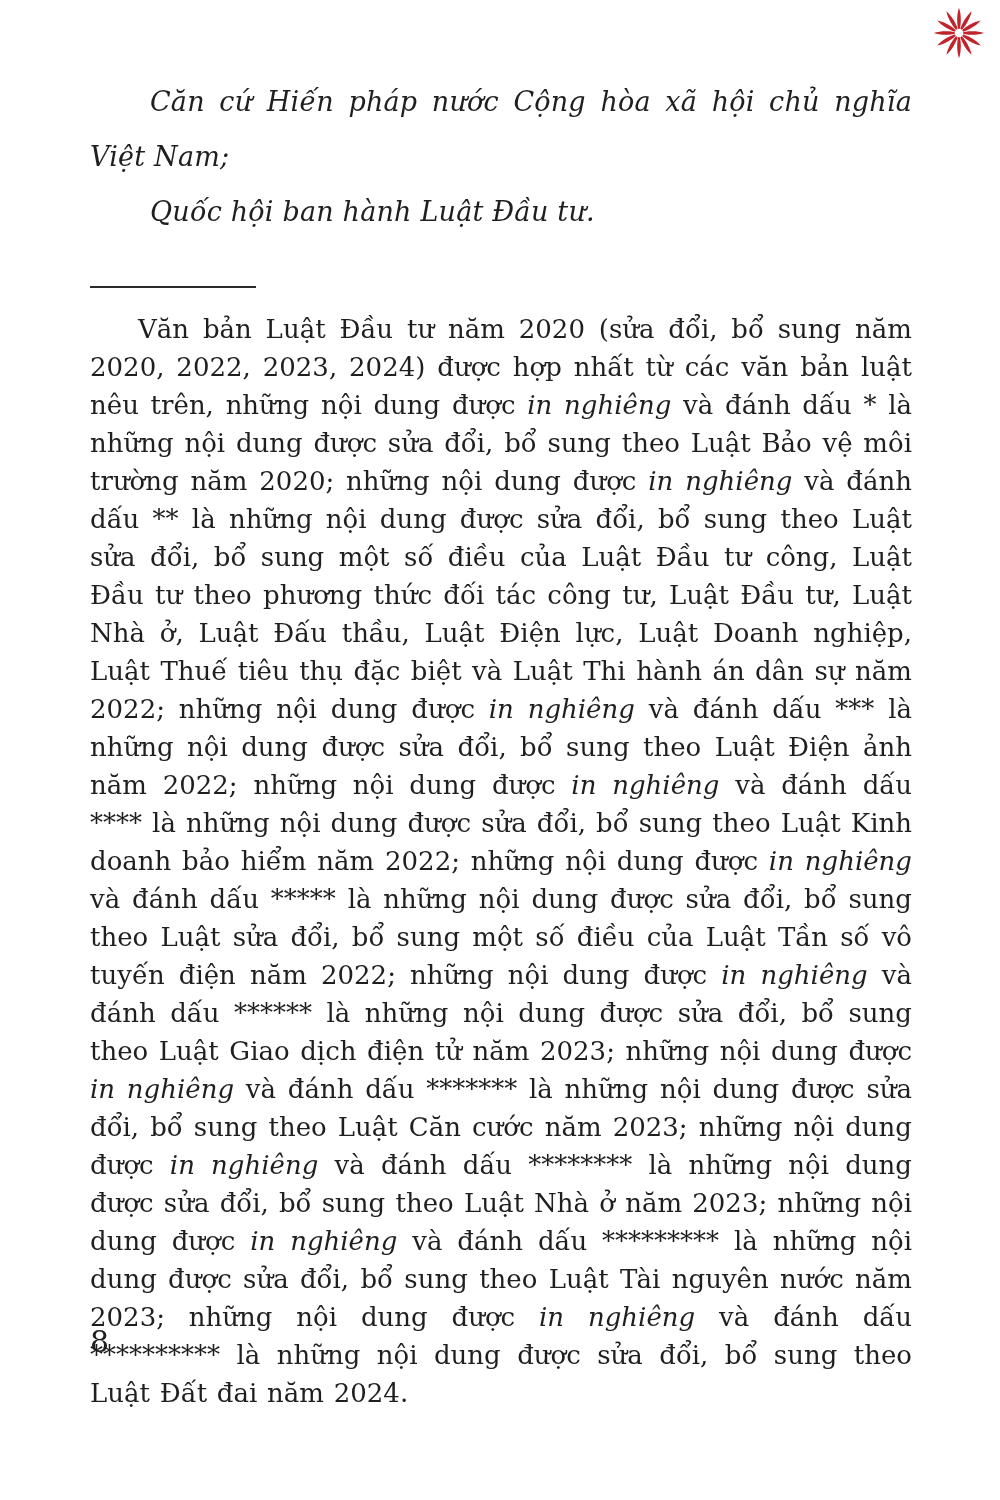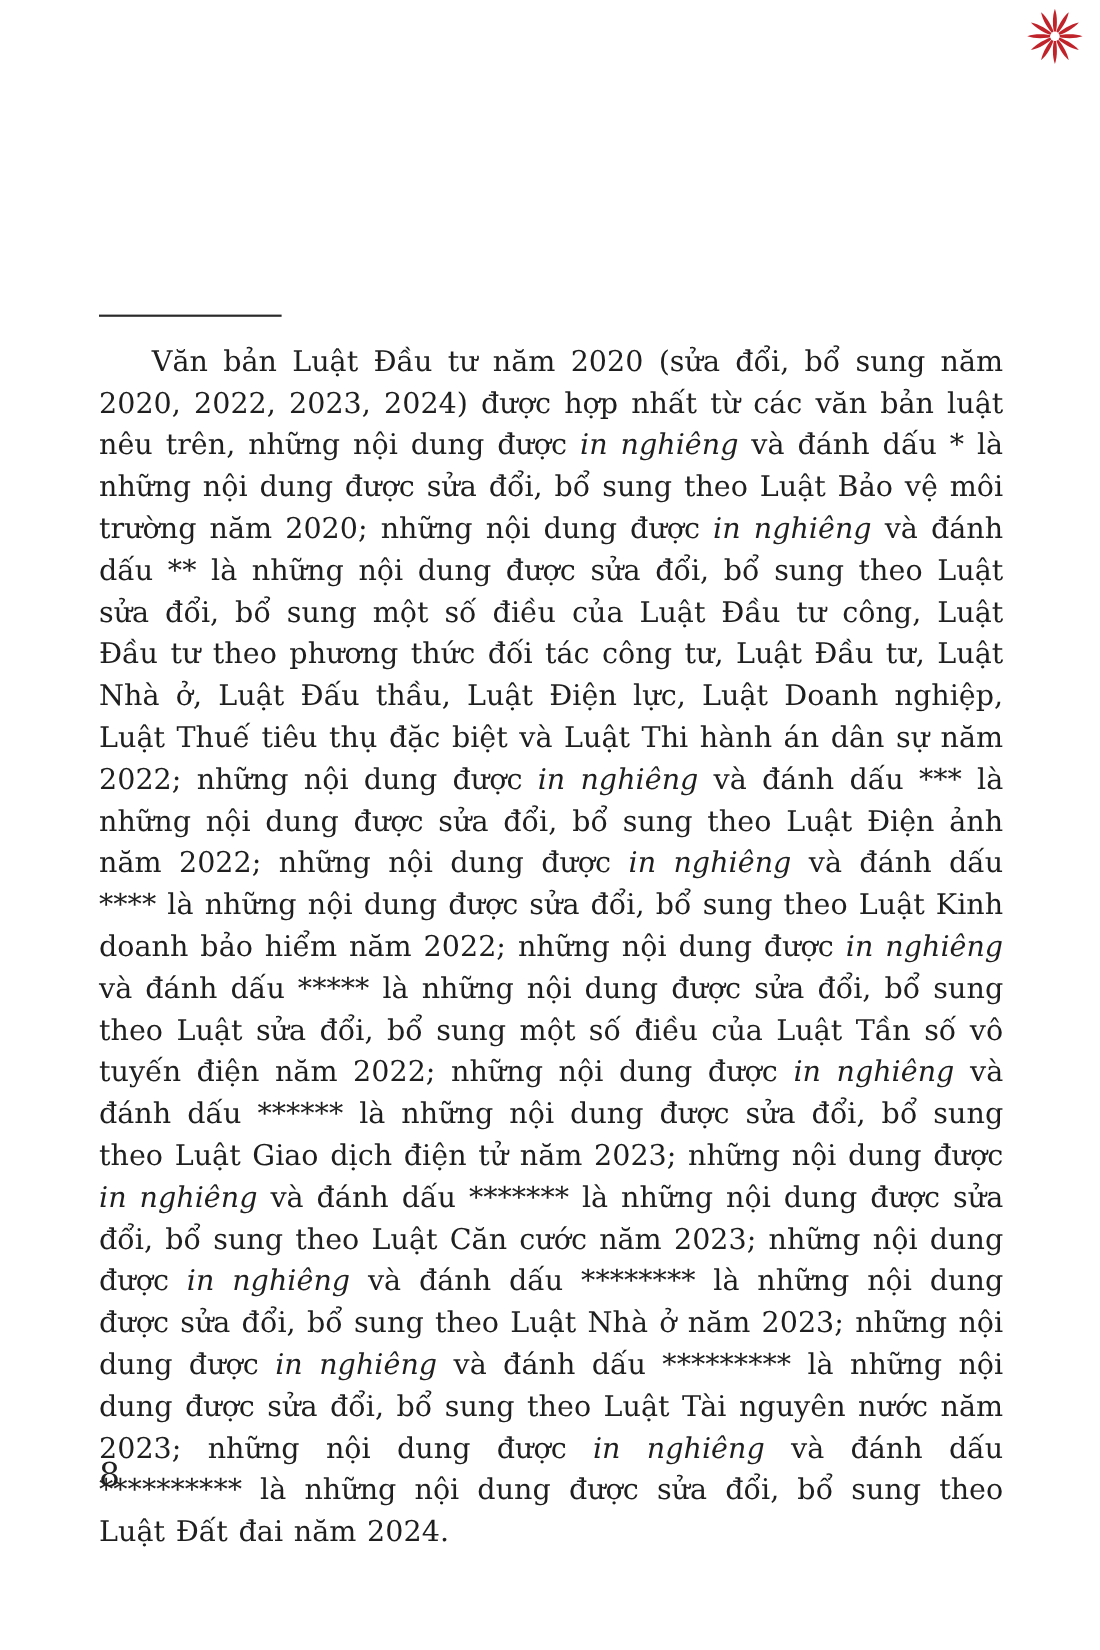--- a/index.html
+++ b/index.html
@@ -80,20 +80,24 @@
         <path d="M30 30 C27.5 21 27.5 11 30 4 C32.5 11 32.5 21 30 30 Z" transform="rotate(210 30 30)"></path>
         <path d="M30 30 C27.5 21 27.5 11 30 4 C32.5 11 32.5 21 30 30 Z" transform="rotate(240 30 30)"></path>
         <path d="M30 30 C27.5 21 27.5 11 30 4 C32.5 11 32.5 21 30 30 Z" transform="rotate(270 30 30)"></path>
         <path d="M30 30 C27.5 21 27.5 11 30 4 C32.5 11 32.5 21 30 30 Z" transform="rotate(300 30 30)"></path>
         <path d="M30 30 C27.5 21 27.5 11 30 4 C32.5 11 32.5 21 30 30 Z" transform="rotate(330 30 30)"></path>
         <circle cx="30" cy="30" r="4.5" fill="#ffffff"></circle>
       </g>
     </svg>
   </div>
 
+  <div class="preamble">
+    <p class="pre-line">Căn cứ Hiến pháp nước Cộng hòa xã hội chủ nghĩa Việt Nam;</p>
+    <p class="pre-line">Quốc hội ban hành Luật Đầu tư.</p>
+  </div>
 
   <div class="rule"></div>
 
   <p class="body-text"><span>Văn bản Luật Đầu tư năm 2020 (sửa đổi, bổ sung năm 2020, 2022, 2023, 2024) được hợp nhất từ các văn bản luật nêu trên, những nội dung được </span><span class="it">in nghiêng</span><span> và đánh dấu * là những nội dung được sửa đổi, bổ sung theo Luật Bảo vệ môi trường năm 2020; những nội dung được </span><span class="it">in nghiêng</span><span> và đánh dấu ** là những nội dung được sửa đổi, bổ sung theo Luật sửa đổi, bổ sung một số điều của Luật Đầu tư công, Luật Đầu tư theo phương thức đối tác công tư, Luật Đầu tư, Luật Nhà ở, Luật Đấu thầu, Luật Điện lực, Luật Doanh nghiệp, Luật Thuế tiêu thụ đặc biệt và Luật Thi hành án dân sự năm 2022; những nội dung được </span><span class="it">in nghiêng</span><span> và đánh dấu *** là những nội dung được sửa đổi, bổ sung theo Luật Điện ảnh năm 2022; những nội dung được </span><span class="it">in nghiêng</span><span> và đánh dấu **** là những nội dung được sửa đổi, bổ sung theo Luật Kinh doanh bảo hiểm năm 2022; những nội dung được </span><span class="it">in nghiêng</span><span> và đánh dấu ***** là những nội dung được sửa đổi, bổ sung theo Luật sửa đổi, bổ sung một số điều của Luật Tần số vô tuyến điện năm 2022; những nội dung được </span><span class="it">in nghiêng</span><span> và đánh dấu ****** là những nội dung được sửa đổi, bổ sung theo Luật Giao dịch điện tử năm 2023; những nội dung được </span><span class="it">in nghiêng</span><span> và đánh dấu ******* là những nội dung được sửa đổi, bổ sung theo Luật Căn cước năm 2023; những nội dung được </span><span class="it">in nghiêng</span><span> và đánh dấu ******** là những nội dung được sửa đổi, bổ sung theo Luật Nhà ở năm 2023; những nội dung được </span><span class="it">in nghiêng</span><span> và đánh dấu ********* là những nội dung được sửa đổi, bổ sung theo Luật Tài nguyên nước năm 2023; những nội dung được </span><span class="it">in nghiêng</span><span> và đánh dấu ********** là những nội dung được sửa đổi, bổ sung theo Luật Đất đai năm 2024.</span></p>
 
   <div class="page-number">8</div>
 
 </div>
 
 </body></html>

